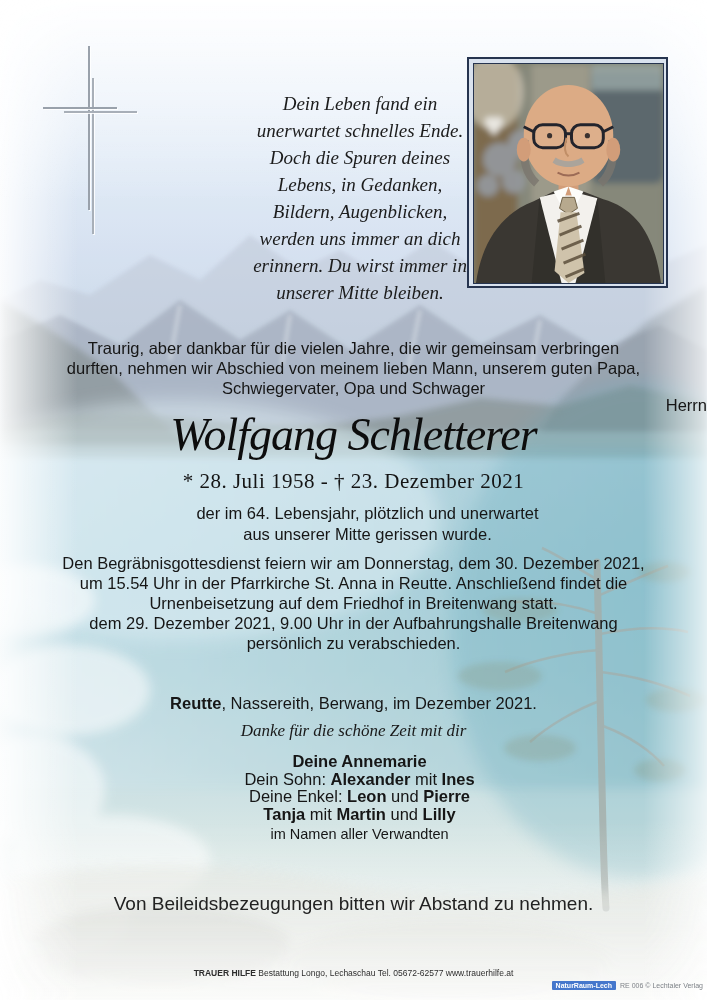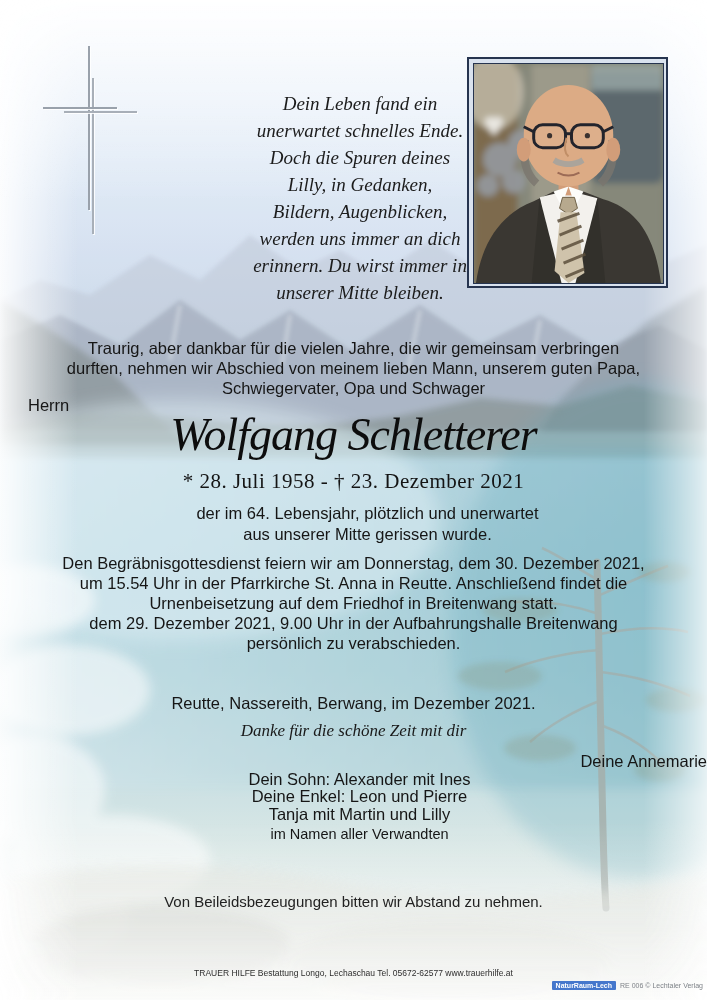--- a/index.html
+++ b/index.html
@@ -31,40 +31,40 @@
   .photo-frame{position:absolute;left:467px;top:57px;width:201px;height:231px;
     box-sizing:border-box;background:#d9e2ee;border:2px solid #26344f;padding:4px;}
   .photo-frame svg{display:block;width:100%;height:100%;border:1px solid #26344f;background:#7f826f;}
 
   
   .poem{position:absolute;left:248px;top:90px;width:224px;text-align:center;
     font-family:"Liberation Serif",serif;font-style:italic;font-size:19px;line-height:27px;color:#1c1c1c;}
   .poem span{display:block;}
   .intro{position:absolute;left:0;right:0;top:338px;text-align:center;font-size:16.5px;line-height:20px;}
   .intro span{display:block;}
-  .salutation{position:absolute;left:0;right:0;top:396px;text-align:left;font-size:16.5px;margin-left:28px;}
+  .salutation{position:absolute;left:0;right:0;top:396px;text-align:right;font-size:16.5px;margin-left:28px;}
   .name{position:absolute;left:0;right:0;top:408px;text-align:center;
     font-family:"Liberation Serif",serif;font-style:italic;font-weight:400;
     font-size:46px;letter-spacing:-1px;color:#0d0d0d;}
   .dates{position:absolute;left:0;right:0;top:469px;text-align:center;
     font-family:"Liberation Serif",serif;font-size:21px;letter-spacing:.5px;color:#141414;}
   .ageline{position:absolute;left:0;right:0;top:503px;text-align:center;font-size:16.5px;line-height:21px;padding-left:28px;}
   .ageline span{display:block;}
   .service{position:absolute;left:0;right:0;top:553px;text-align:center;font-size:16.5px;line-height:20px;}
   .service span{display:block;}
   .farewell{position:absolute;left:0;right:0;top:613px;text-align:center;font-size:16.5px;line-height:20px;}
   .farewell span{display:block;}
   .location{position:absolute;left:0;right:0;top:694px;text-align:center;font-size:16.5px;}
   .thanks{position:absolute;left:0;right:0;top:721px;text-align:center;
     font-family:"Liberation Serif",serif;font-style:italic;font-size:17px;color:#1a1a1a;}
   .family{position:absolute;left:0;right:0;top:753px;text-align:center;font-size:16.5px;line-height:17.5px;}
   .family .fam-line{display:block;margin-left:12px;}
   .family .relatives{font-size:14.5px;padding-top:3px;}
-  .b{font-weight:normal;text-align:right;}
-  .condolence{position:absolute;left:0;right:0;top:893px;text-align:center;font-size:15px;color:#222;}
+  .b{font-weight:bold;}
+  .condolence{position:absolute;left:0;right:0;top:893px;text-align:center;font-size:19px;color:#222;}
   .footerline{position:absolute;left:0;right:0;top:968px;text-align:center;font-size:8.5px;color:#2d2d2d;}
   .bottom-right{position:absolute;right:4px;top:981px;display:flex;align-items:center;gap:4px;font-size:7px;}
   .badge{background:#4577cc;color:#fff;padding:1px 4px;font-weight:bold;border-radius:1px;}
   .imprint{color:#7d8287;}
 </style>
 </head>
 <body>
 
 <div class="card">
 
@@ -213,21 +213,21 @@
       <path d="M93,74 Q89,88 95,93" stroke="#c08e67" stroke-width="2" fill="none"></path>
       <path d="M79,99 C86,105 104,105 111,99 L108,94 C100,99 90,99 82,94 Z" fill="#aba49b"></path>
       <path d="M84,109 Q95,115 106,109" stroke="#9c6b56" stroke-width="2" fill="none"></path>
     </svg>
   </div>
 
   <div class="poem">
     <span>Dein Leben fand ein</span>
     <span>unerwartet schnelles Ende.</span>
     <span>Doch die Spuren deines</span>
-    <span>Lilly, in Gedanken,</span>
+    <span>Lebens, in Gedanken,</span>
     <span>Bildern, Augenblicken,</span>
     <span>werden uns immer an dich</span>
     <span>erinnern. Du wirst immer in</span>
     <span>unserer Mitte bleiben.</span>
   </div>
 
   <div class="intro">
     <span>Traurig, aber dankbar für die vielen Jahre, die wir gemeinsam verbringen</span>
     <span>durften, nehmen wir Abschied von meinem lieben Mann, unserem guten Papa,</span>
     <span>Schwiegervater, Opa und Schwager</span>

